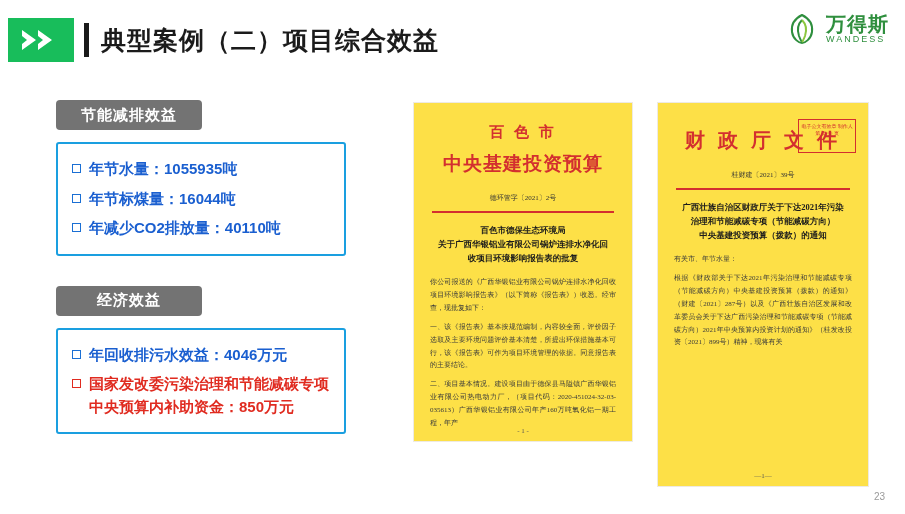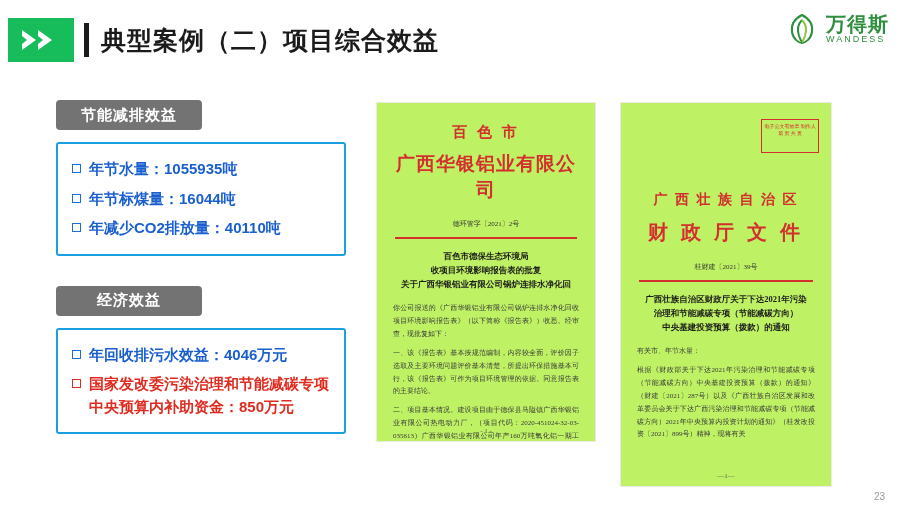--- a/index.html
+++ b/index.html
@@ -137,23 +137,24 @@
     font-weight: bold;
   }
   .bullet-text.red {
     color: #e02b20;
   }
   .gap { height: 30px; }
 
   
   .doc {
     position: absolute;
-    background: #bef264;
+    background: #fde047;
     box-sizing: border-box;
     overflow: hidden;
+    margin-left: 37px;
   }
   .doc-1 {
     left: 376px;
     top: 102px;
     width: 220px;
     height: 340px;
     border: 1px solid #eeeae2;
   }
   .doc-2 {
     left: 620px;
@@ -322,43 +323,42 @@
     <div class="bullet-row">
       <span class="bullet-mark red"></span>
       <span class="bullet-text red">国家发改委污染治理和节能减碳专项中央预算内补助资金：850万元</span>
     </div>
   </div>
 </div>
 
 <div class="doc doc-1">
   <div class="doc-inner">
     <div class="doc-city">百 色 市</div>
-    <div class="doc-headline">广西华银铝业有限公司</div>
+    <div class="doc-headline">中央基建投资预算</div>
     <div class="doc-code">德环管字〔2021〕2号</div>
     <div class="red-rule"></div>
     <div class="doc-subject">
       <div>百色市德保生态环境局</div>
+      <div>关于广西华银铝业有限公司锅炉连排水净化回</div>
       <div>收项目环境影响报告表的批复</div>
-      <div>关于广西华银铝业有限公司锅炉连排水净化回</div>
     </div>
     <div class="doc-body">
       <p>你公司报送的《广西华银铝业有限公司锅炉连排水净化回收项目环境影响报告表》（以下简称《报告表》）收悉。经审查，现批复如下：</p>
       <p>一、该《报告表》基本按规范编制，内容较全面，评价因子选取及主要环境问题评价基本清楚，所提出环保措施基本可行，该《报告表》可作为项目环境管理的依据。同意报告表的主要结论。</p>
       <p>二、项目基本情况。建设项目由于德保县马隘镇广西华银铝业有限公司热电动力厂，（项目代码：2020-451024-32-03-035613）广西华银铝业有限公司年产160万吨氧化铝一期工程，年产</p>
     </div>
     <div class="doc-page-no">- 1 -</div>
   </div>
 </div>
 
 <div class="doc doc-2">
   <div class="doc-inner">
     <div class="seal-box">电子公文有效章
 制作人
 第 页 共 页</div>
-    <div class="doc-prov">广 西 壮 族 自 治 区</div>
     <div class="doc-dept">财 政 厅 文 件</div>
     <div class="doc-code">桂财建〔2021〕39号</div>
     <div class="red-rule"></div>
     <div class="doc-subject">
       <div>广西壮族自治区财政厅关于下达2021年污染</div>
       <div>治理和节能减碳专项（节能减碳方向）</div>
       <div>中央基建投资预算（拨款）的通知</div>
     </div>
     <div class="doc-body">
       <p>有关市、年节水量：</p>

